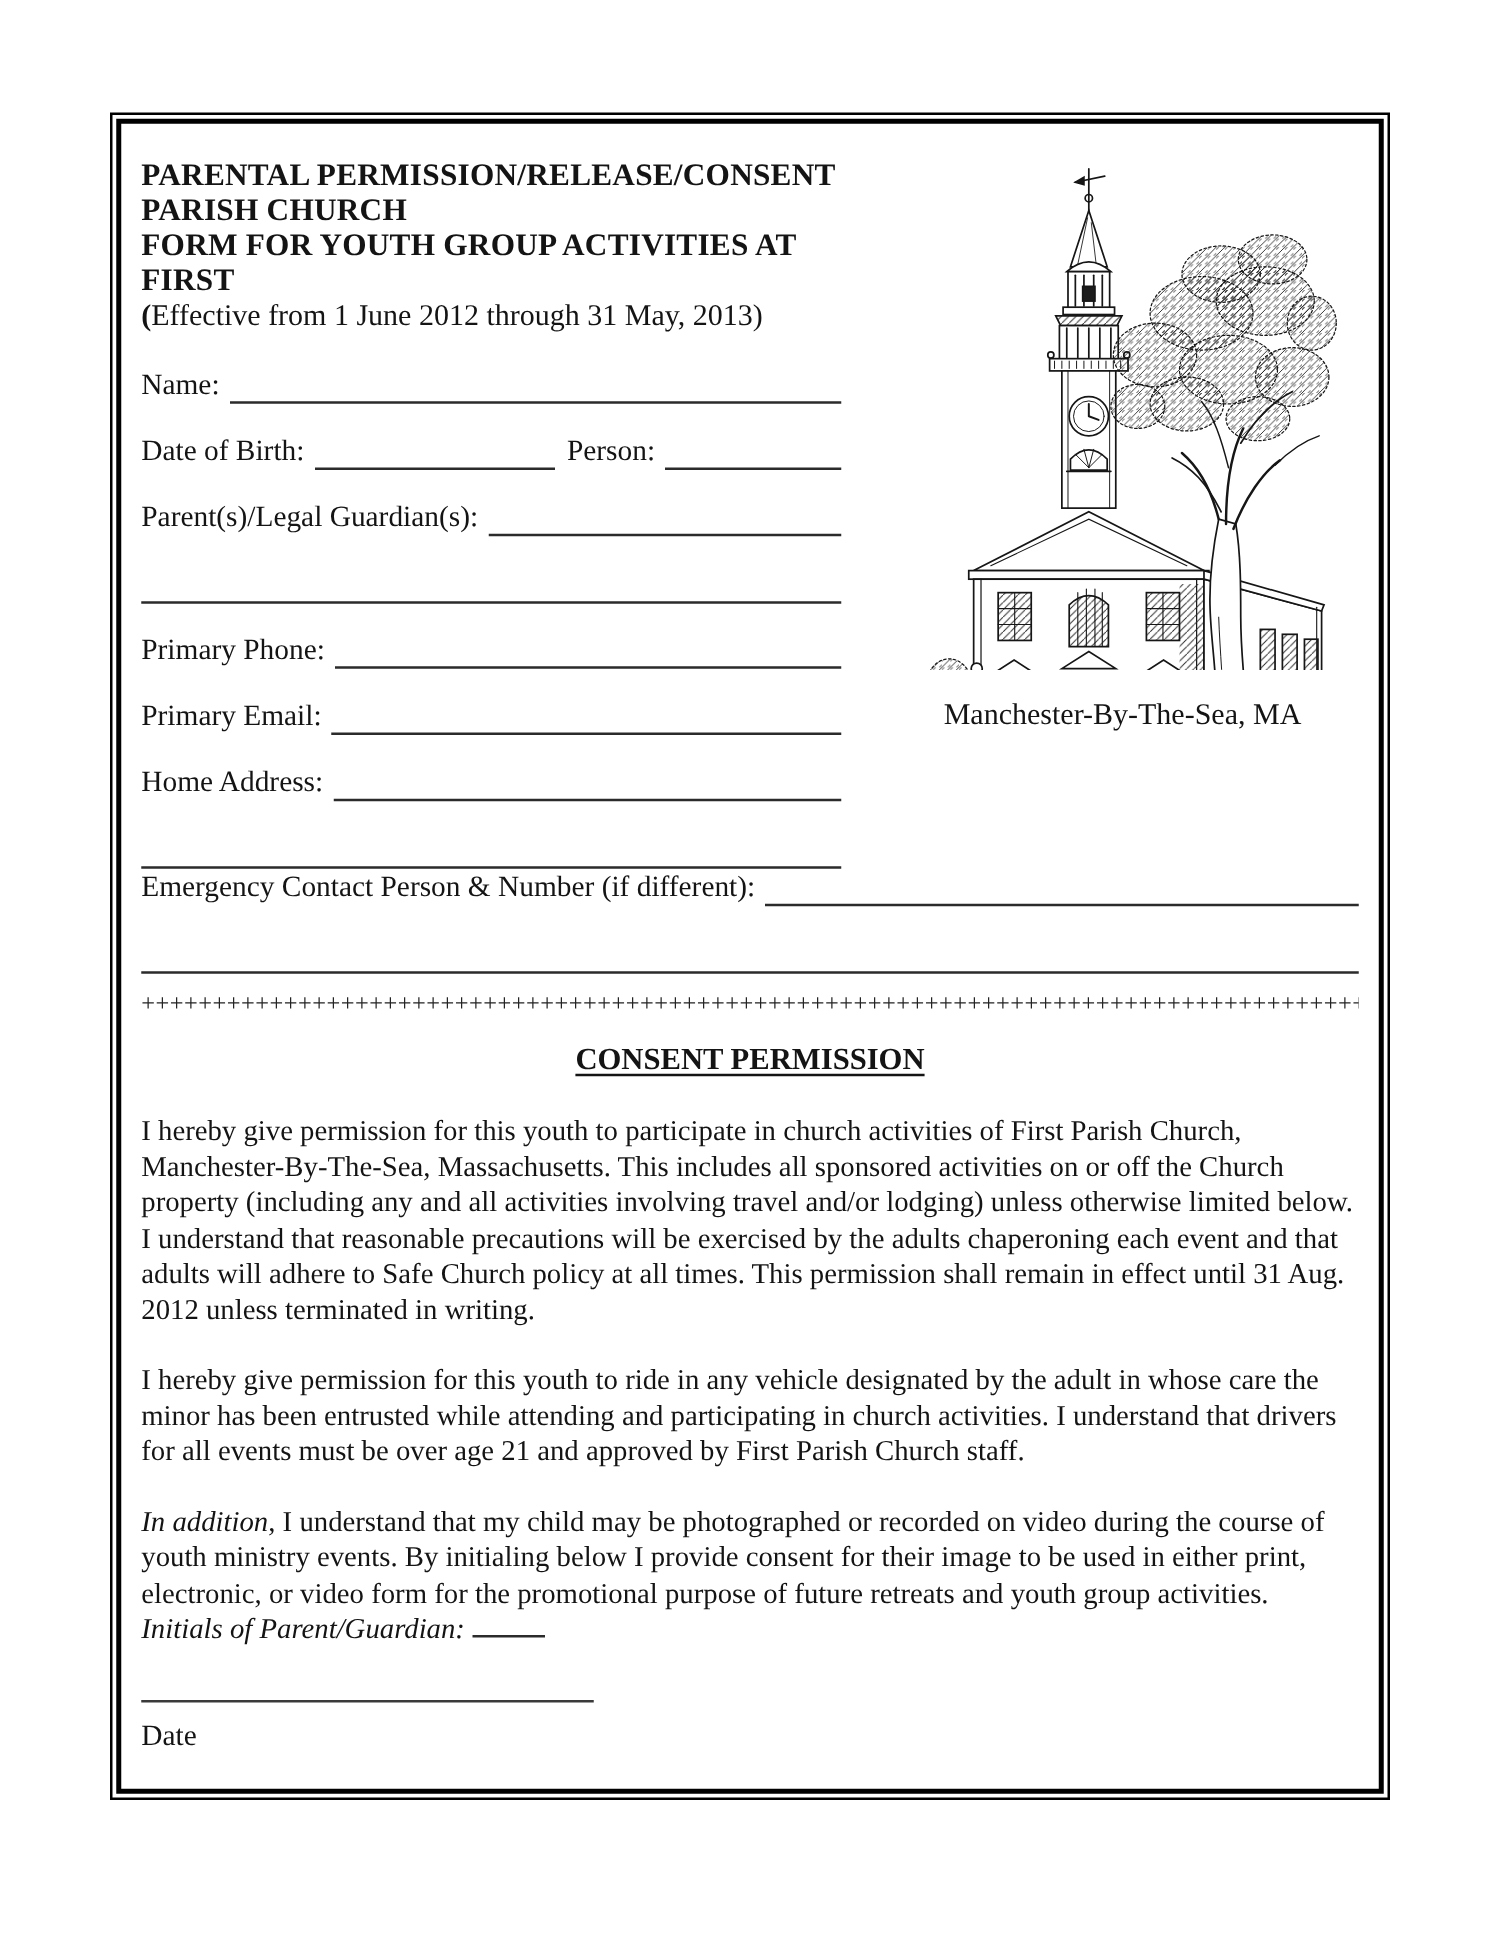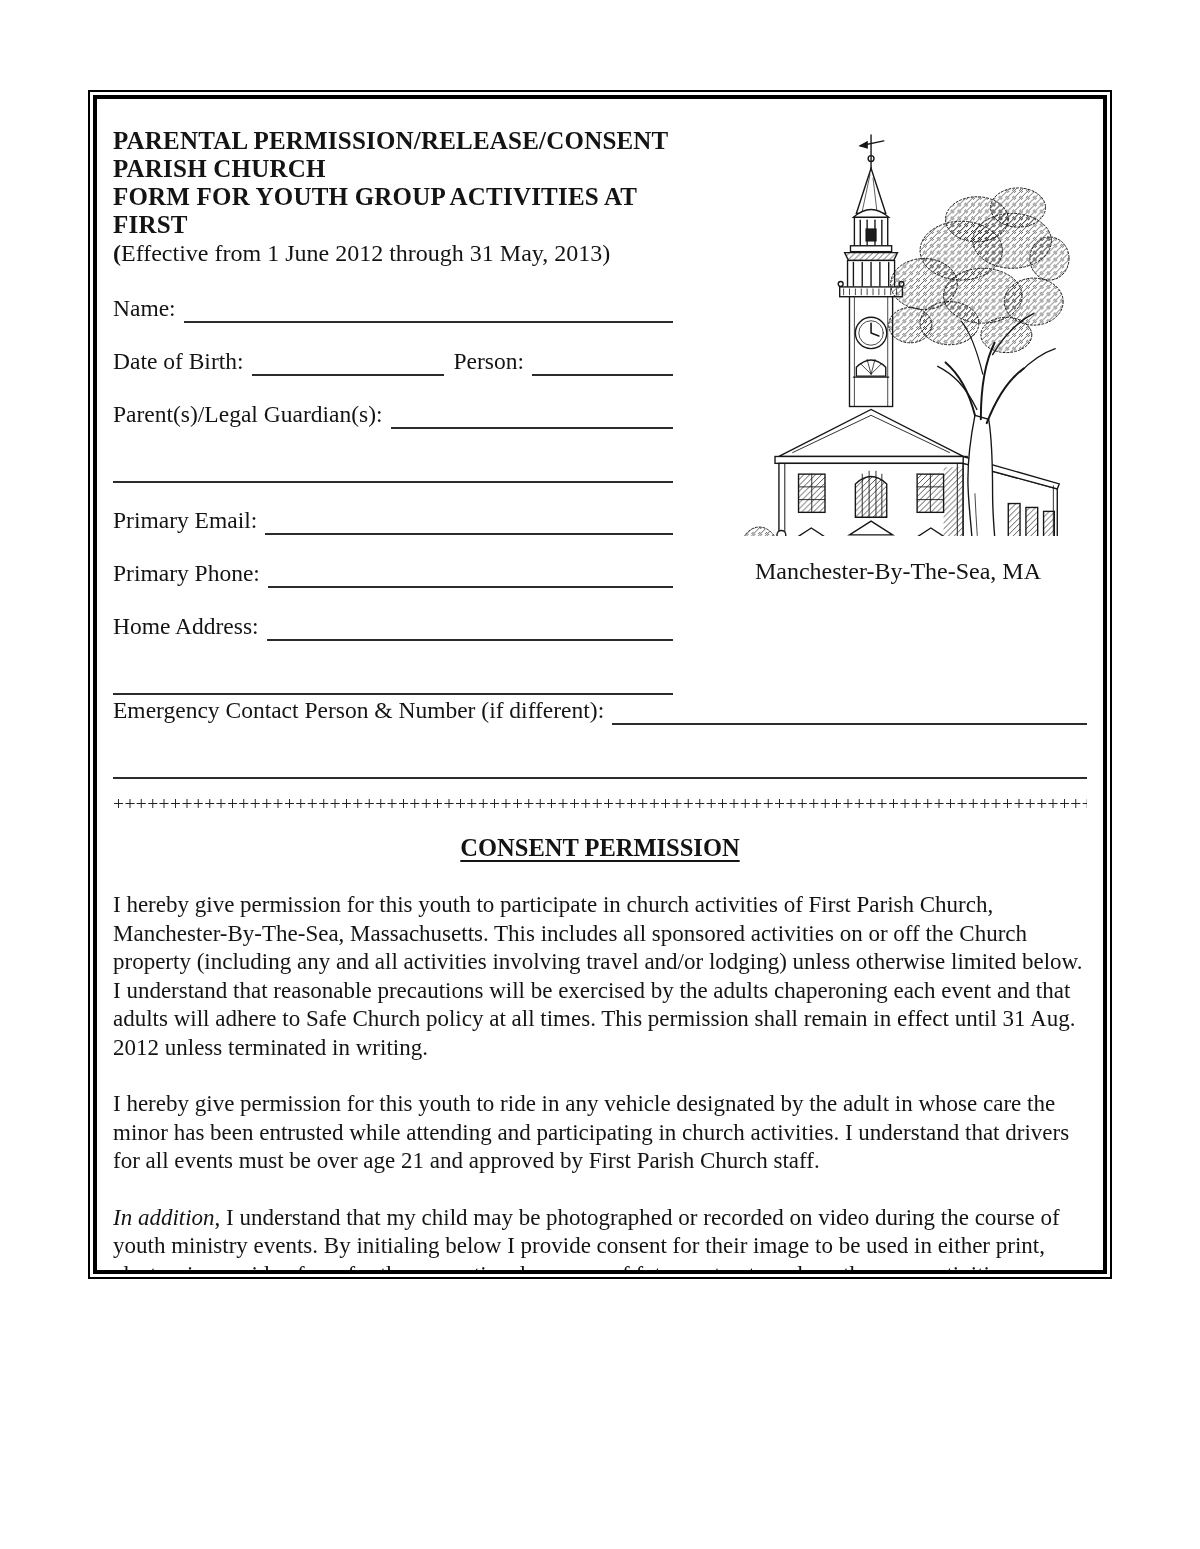--- a/index.html
+++ b/index.html
@@ -8,21 +8,21 @@
     width: 1200px; height: 1549px;
     background: #ffffff;
     font-family: "Liberation Serif", "DejaVu Serif", serif;
     color: #141414;
     position: relative;
     overflow: hidden;
   }
   .frame-outer {
     position: absolute;
     left: 88px; top: 90px;
-    width: 1024px; height: 1189px;
+    width: 1024px; height: 1350px;
     border: 2px solid #000;
     padding: 3px;
     background: #fff;
   }
   .frame-inner {
     width: 100%; height: 100%;
     border: 4px solid #000;
     padding: 28px 16px 0 16px;
     overflow: hidden;
     position: relative;
@@ -130,26 +130,26 @@
         </div>
 
         <div class="field-row">
           <span>Parent(s)/Legal Guardian(s):</span>
           <span class="blank"></span>
         </div>
 
         <div class="blank-full"></div>
 
         <div class="field-row">
+          <span>Primary Phone:</span>
+          <span class="blank"></span>
+        </div>
+
+        <div class="field-row">
           <span>Primary Email:</span>
-          <span class="blank"></span>
-        </div>
-
-        <div class="field-row">
-          <span>Primary Phone:</span>
           <span class="blank"></span>
         </div>
 
         <div class="field-row">
           <span>Home Address:</span>
           <span class="blank"></span>
         </div>
 
         <div class="blank-full"></div>
       </div>

